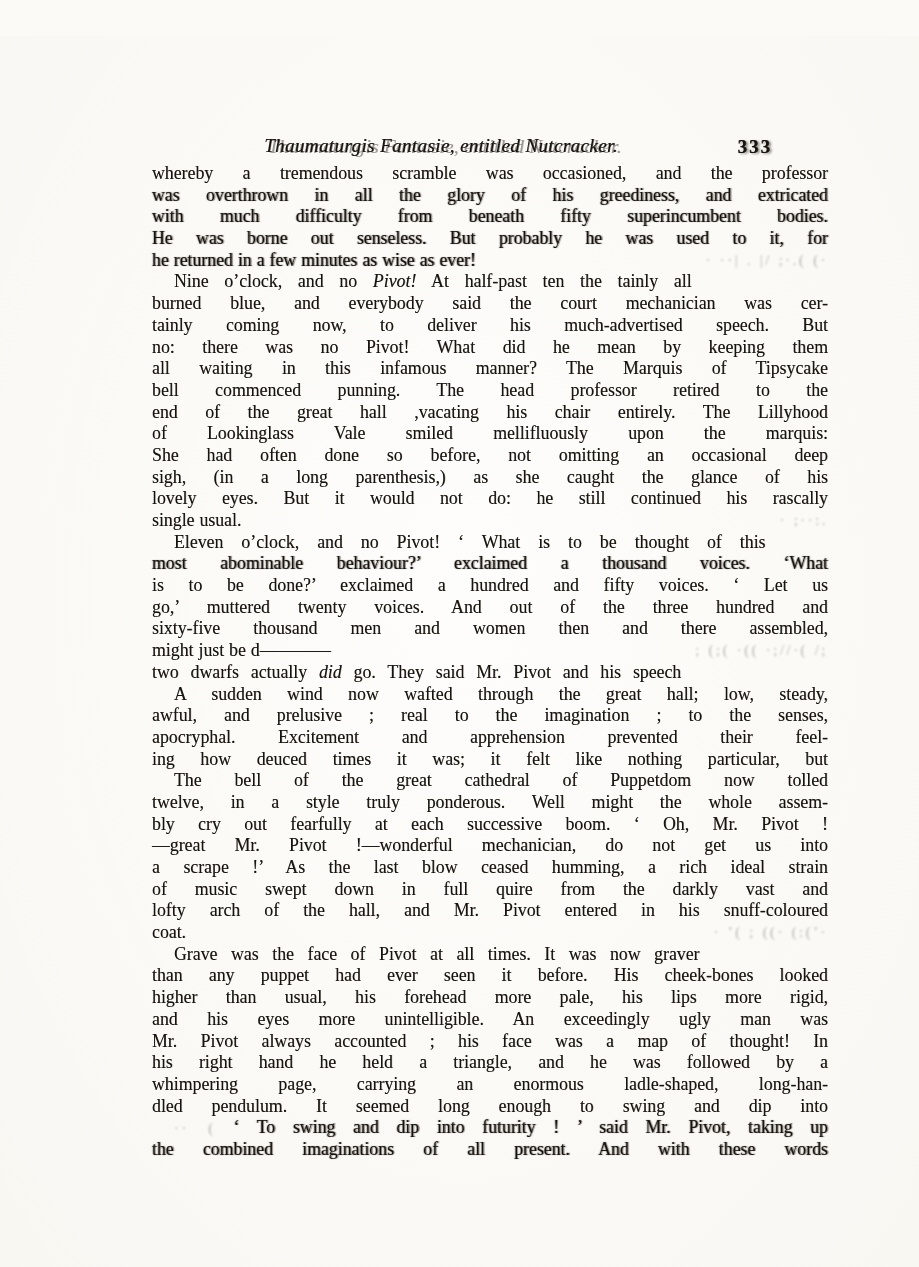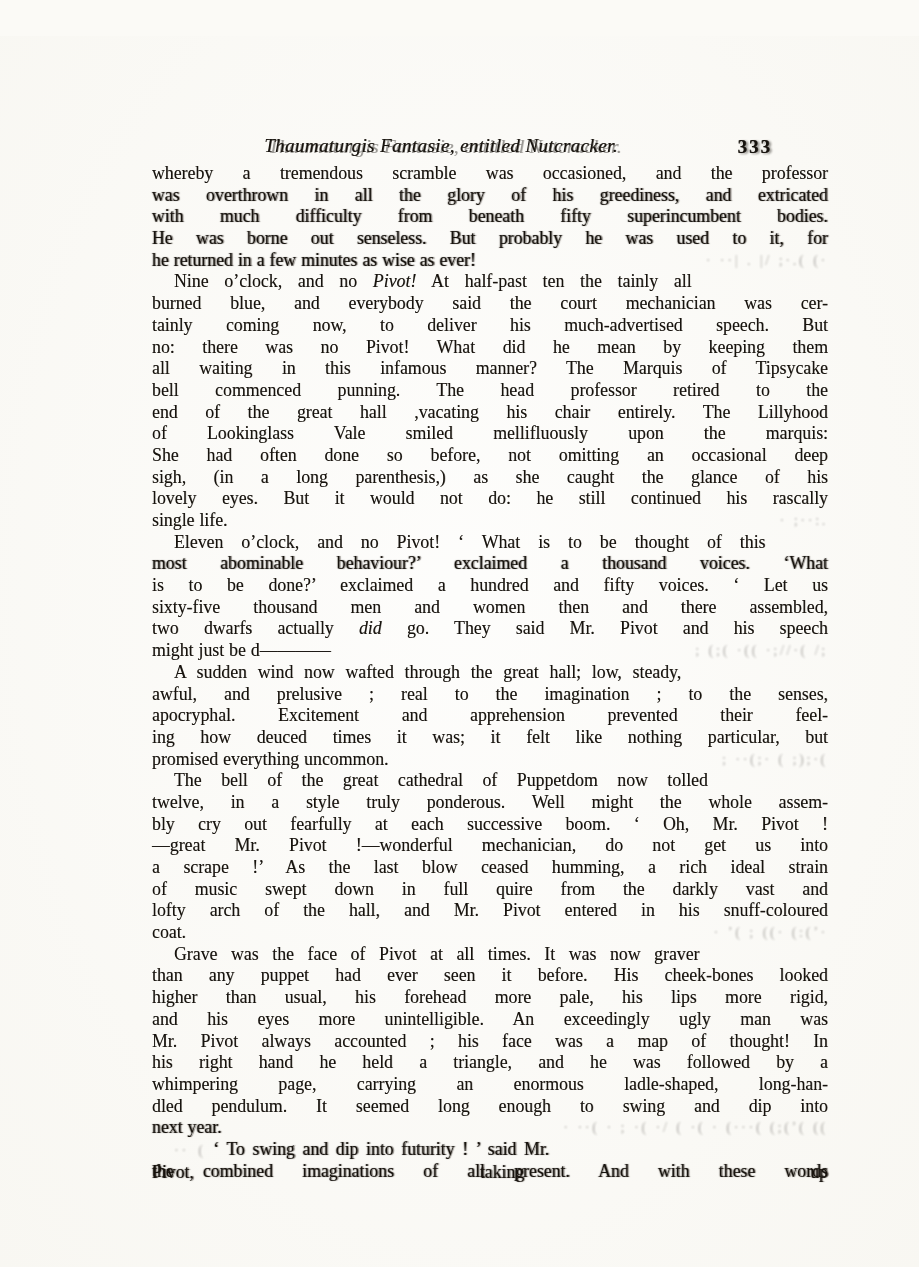--- a/index.html
+++ b/index.html
@@ -65,57 +65,56 @@
         <div class="line"><span class="run">burned blue, and everybody said the court mechanician was cer-</span></div>
         <div class="line"><span class="run">tainly coming now, to deliver his much-advertised speech.  But</span></div>
         <div class="line"><span class="run">no: there was no Pivot!  What did he mean by keeping them</span></div>
         <div class="line"><span class="run">all waiting in this infamous manner? The Marquis of Tipsycake</span></div>
         <div class="line"><span class="run">bell commenced punning.  The head professor retired to the</span></div>
         <div class="line"><span class="run">end of the great hall ,vacating his chair entirely.  The Lillyhood</span></div>
         <div class="line"><span class="run">of Lookinglass Vale smiled mellifluously upon the marquis:</span></div>
         <div class="line"><span class="run">She had often done so before, not omitting an occasional deep</span></div>
         <div class="line"><span class="run">sigh, (in a long parenthesis,) as she caught the glance of his</span></div>
         <div class="line"><span class="run">lovely eyes.  But it would not do: he still continued his rascally</span></div>
-        <div class="line line--short"><span class="run">single life.</span><span class="run ghost tail">· ;··:.</span></div>
+        <div class="line line--short"><span class="run">single usual.</span><span class="run ghost tail">· ;··:.</span></div>
       </div>
       <div class="paragraph">
         <div class="line line--indent"><span class="run">Eleven o’clock, and no Pivot! ‘ What is to be thought of this</span></div>
         <div class="line line--smudged"><span class="run">most abominable behaviour?’ exclaimed a thousand voices. ‘What</span></div>
         <div class="line"><span class="run">is to be done?’ exclaimed a hundred and fifty voices.  ‘ Let us</span></div>
+        <div class="line"><span class="run">go,’ muttered twenty voices.  And out of the three hundred and</span></div>
         <div class="line"><span class="run">sixty-five thousand men and women then and there assembled,</span></div>
+        <div class="line line--short"><span class="run">might just be d————</span><span class="run ghost tail">; (;( ·(( ·;//·( /;</span></div>
         <div class="line"><span class="run">two dwarfs actually </span><em class="run">did</em><span class="run"> go.  They said Mr. Pivot and his speech</span></div>
-        <div class="line line--short"><span class="run">might just be d————</span><span class="run ghost tail">; (;( ·(( ·;//·( /;</span></div>
       </div>
       <div class="paragraph">
         <div class="line line--indent"><span class="run">A sudden wind now wafted through the great hall; low, steady,</span></div>
         <div class="line"><span class="run">awful, and prelusive ; real to the imagination ;  to the senses,</span></div>
         <div class="line"><span class="run">apocryphal.  Excitement and apprehension prevented their feel-</span></div>
         <div class="line"><span class="run">ing how deuced times it was; it felt like nothing particular, but</span></div>
-        <div class="line line--short"><span class="run">promised everything uncommon.</span><span class="run ghost tail">; ··(;· ( ;);·(</span></div>
       </div>
       <div class="paragraph">
         <div class="line line--indent"><span class="run">The bell of the great cathedral of Puppetdom now tolled</span></div>
         <div class="line"><span class="run">twelve, in a style truly ponderous.   Well might the whole assem-</span></div>
         <div class="line"><span class="run">bly cry out fearfully at each successive boom.  ‘ Oh, Mr. Pivot !</span></div>
         <div class="line"><span class="run">—great Mr. Pivot !—wonderful mechanician, do not get us into</span></div>
         <div class="line"><span class="run">a scrape !’   As the last blow ceased humming, a rich ideal strain</span></div>
         <div class="line"><span class="run">of music swept down in full quire from the darkly vast and</span></div>
         <div class="line"><span class="run">lofty arch of the hall, and Mr. Pivot entered in his snuff-coloured</span></div>
         <div class="line line--short"><span class="run">coat.</span><span class="run ghost tail">· ’( ; ((· (:(’·</span></div>
       </div>
       <div class="paragraph">
         <div class="line line--indent"><span class="run">Grave was the face of Pivot at all times.   It was now graver</span></div>
         <div class="line"><span class="run">than any puppet had ever seen it before.  His cheek-bones looked</span></div>
         <div class="line"><span class="run">higher than usual, his forehead more pale, his lips more rigid,</span></div>
         <div class="line"><span class="run">and his eyes more unintelligible.  An exceedingly ugly man was</span></div>
         <div class="line"><span class="run">Mr. Pivot always accounted ; his face was a map of thought!  In</span></div>
         <div class="line"><span class="run">his right hand he held a triangle, and he was followed by a</span></div>
         <div class="line"><span class="run">whimpering page, carrying an enormous ladle-shaped, long-han-</span></div>
         <div class="line"><span class="run">dled pendulum.   It seemed long enough to swing and dip into</span></div>
-        <div class="line line--short line--smudged"><span class="run">next year.</span><span class="run ghost tail">· ··( ·  ; ·(  ·/ (  ·( ·  (···(  (;(’( ((</span></div>
       </div>
       <div class="paragraph">
         <div class="line line--smudged line--indent"><span class="run ghost">·· (</span><span class="run"> ‘ To swing and dip into futurity ! ’ said Mr. Pivot, taking up</span></div>
         <div class="line line--smudged"><span class="run">the combined imaginations of all present.   And with these words</span></div>
       </div>
     </div>
 
 </div>
 
 </body></html>

